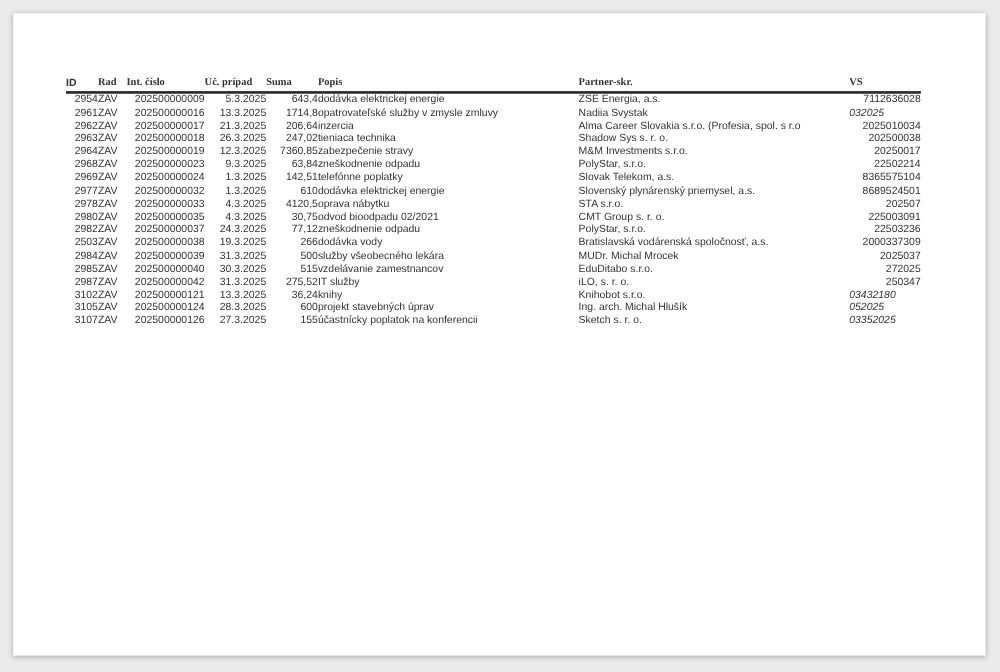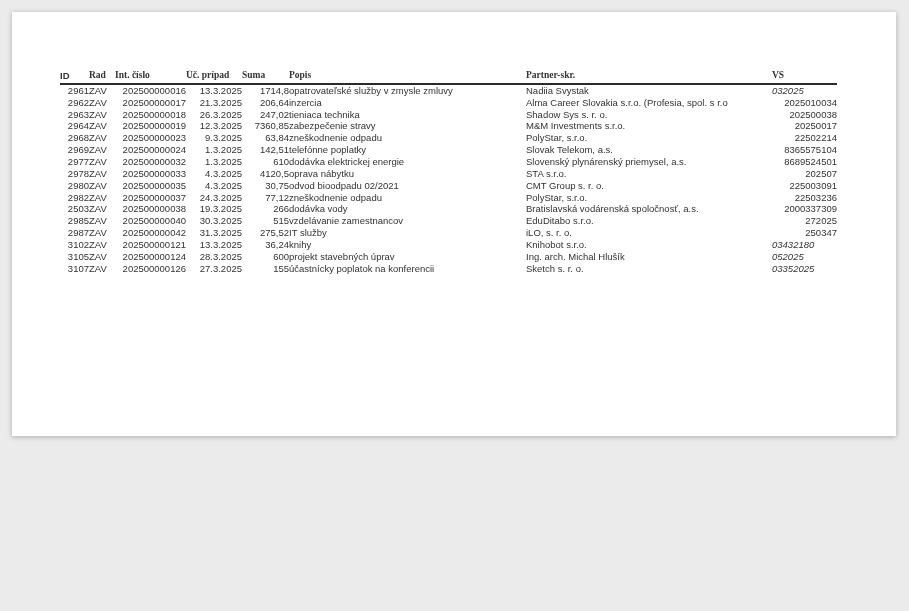--- a/index.html
+++ b/index.html
@@ -9,21 +9,21 @@
     background: var(--bg, #ebebeb);
     overflow: hidden;
   }
   .canvas {
     position: relative;
     width: 909px; height: 611px;
   }
   .sheet {
     position: absolute;
     left: 12px; top: 12px;
-    width: 884px; height: 424px;
+    width: 884px; height: 584px;
     background: var(--sheet, #ffffff);
     box-shadow: 0 1px 5px rgba(0,0,0,0.28);
   }
   table.report {
     position: absolute;
     left: 48px; top: 58px;
     width: 777px;
     border-collapse: collapse;
     table-layout: fixed;
     font-size: 9.5px;
@@ -85,20 +85,30 @@
           <th class="h-pad2">Int. číslo</th>
           <th class="h-pad2">Úč. prípad</th>
           <th class="h-pad2">Suma</th>
           <th class="h-pad2">Popis</th>
           <th class="h-pad2">Partner-skr.</th>
           <th class="h-pad2">VS</th>
         </tr>
       </thead>
       <tbody id="table-body">
           <tr>
+    <td class="num">2954</td>
+    <td class="txt">ZAV</td>
+    <td class="num">202500000009</td>
+    <td class="num">5.3.2025</td>
+    <td class="num">643,4</td>
+    <td class="txt">dodávka elektrickej energie</td>
+    <td class="txt">ZSE Energia, a.s.</td>
+    <td class="num">7112636028</td>
+  </tr>
+          <tr>
     <td class="num">2961</td>
     <td class="txt">ZAV</td>
     <td class="num">202500000016</td>
     <td class="num">13.3.2025</td>
     <td class="num">1714,8</td>
     <td class="txt">opatrovateľské služby v zmysle zmluvy</td>
     <td class="txt">Nadiia Svystak</td>
     <td class="num vs-text">032025</td>
   </tr>
           <tr>
@@ -195,20 +205,30 @@
     <td class="num">2503</td>
     <td class="txt">ZAV</td>
     <td class="num">202500000038</td>
     <td class="num">19.3.2025</td>
     <td class="num">266</td>
     <td class="txt">dodávka vody</td>
     <td class="txt">Bratislavská vodárenská spoločnosť, a.s.</td>
     <td class="num">2000337309</td>
   </tr>
           <tr>
+    <td class="num">2984</td>
+    <td class="txt">ZAV</td>
+    <td class="num">202500000039</td>
+    <td class="num">31.3.2025</td>
+    <td class="num">500</td>
+    <td class="txt">služby všeobecného lekára</td>
+    <td class="txt">MUDr. Michal Mrocek</td>
+    <td class="num">2025037</td>
+  </tr>
+          <tr>
     <td class="num">2985</td>
     <td class="txt">ZAV</td>
     <td class="num">202500000040</td>
     <td class="num">30.3.2025</td>
     <td class="num">515</td>
     <td class="txt">vzdelávanie zamestnancov</td>
     <td class="txt">EduDitabo s.r.o.</td>
     <td class="num">272025</td>
   </tr>
           <tr>

